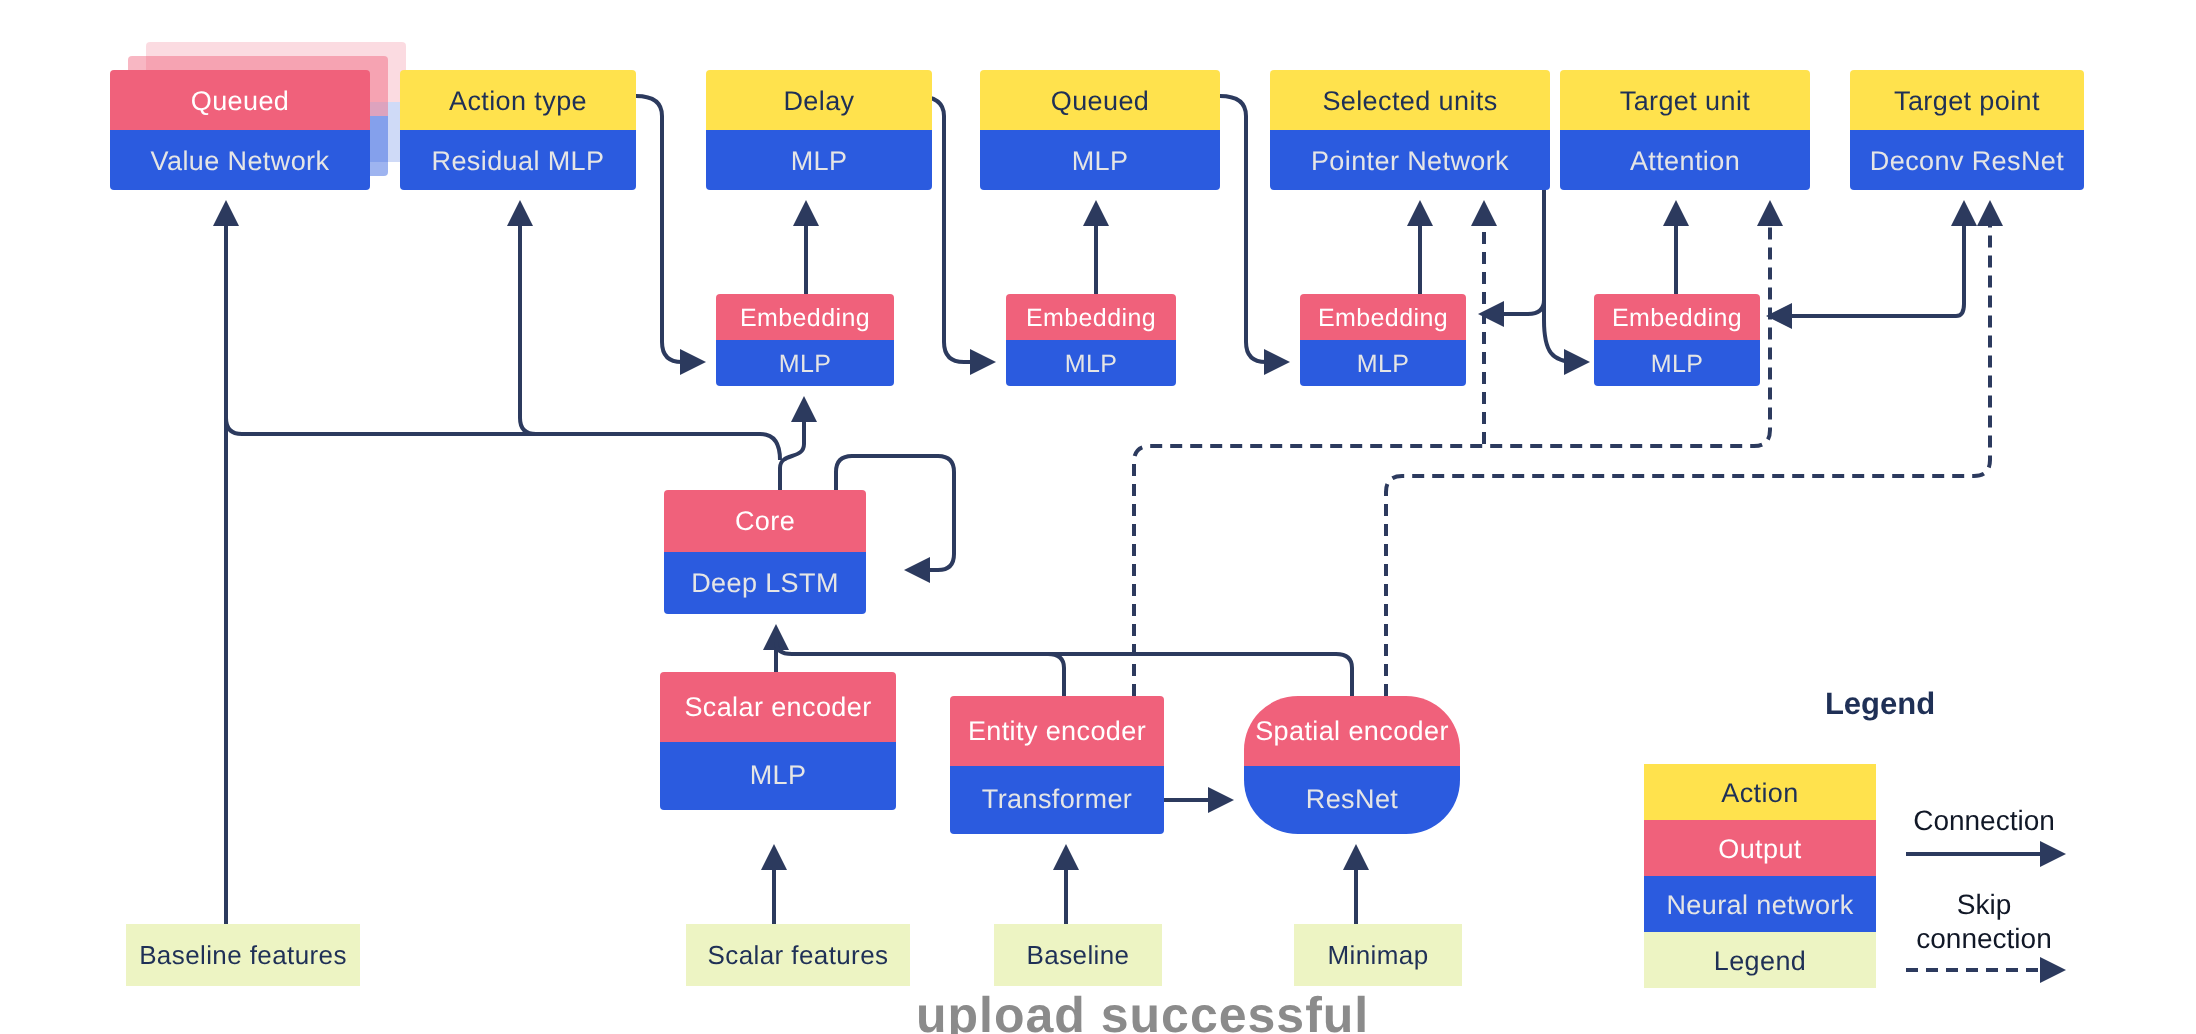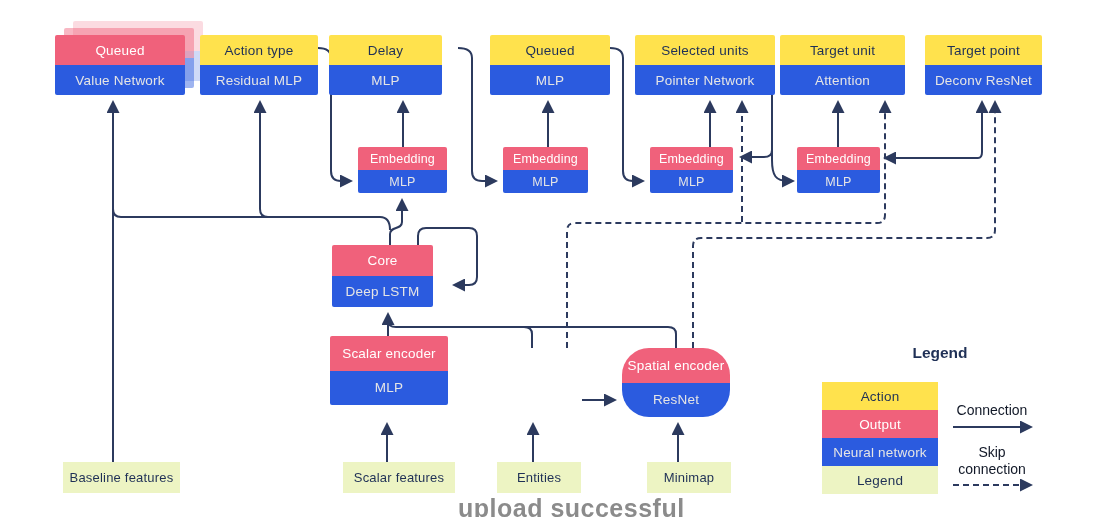--- a/index.html
+++ b/index.html
@@ -90,21 +90,21 @@
   </div>
 
   <div class="node head" style="left:55px;top:35px;width:130px;">
     <div class="cell output">Queued</div>
     <div class="cell network">Value Network</div>
   </div>
   <div class="node head" style="left:200px;top:35px;width:118px;">
     <div class="cell action">Action type</div>
     <div class="cell network">Residual MLP</div>
   </div>
-  <div class="node head" style="left:329px;top:35px;width:113px;">
+  <div class="node head" style="left:353px;top:35px;width:113px;">
     <div class="cell action">Delay</div>
     <div class="cell network">MLP</div>
   </div>
   <div class="node head" style="left:490px;top:35px;width:120px;">
     <div class="cell action">Queued</div>
     <div class="cell network">MLP</div>
   </div>
   <div class="node head" style="left:635px;top:35px;width:140px;">
     <div class="cell action">Selected units</div>
     <div class="cell network">Pointer Network</div>
@@ -137,33 +137,37 @@
 
   <div class="node core" style="left:332px;top:245px;width:101px;">
     <div class="cell output">Core</div>
     <div class="cell network">Deep LSTM</div>
   </div>
 
   <div class="node enc" style="left:330px;top:336px;width:118px;">
     <div class="cell output">Scalar encoder</div>
     <div class="cell network">MLP</div>
   </div>
+  <div class="node enc" style="left:475px;top:348px;width:107px;">
+    <div class="cell output">Entity encoder</div>
+    <div class="cell network">Transformer</div>
+  </div>
   <div class="node enc" style="left:622px;top:348px;width:108px;border-radius:27px;">
     <div class="cell output">Spatial encoder</div>
     <div class="cell network">ResNet</div>
   </div>
 
   <div class="inputbox" style="left:63px;top:462px;width:117px;">
     <div class="cell input">Baseline features</div>
   </div>
   <div class="inputbox" style="left:343px;top:462px;width:112px;">
     <div class="cell input">Scalar features</div>
   </div>
   <div class="inputbox" style="left:497px;top:462px;width:84px;">
-    <div class="cell input">Entities</div>
+    <div class="cell input">Baseline</div>
   </div>
   <div class="inputbox" style="left:647px;top:462px;width:84px;">
     <div class="cell input">Minimap</div>
   </div>
 
   <div class="legend-title" style="left:870px;top:344px;width:140px;">Legend</div>
   <div class="legend-swatches" style="left:822px;top:382px;">
     <div class="cell action">Action</div>
     <div class="cell output">Output</div>
     <div class="cell network">Neural network</div>

